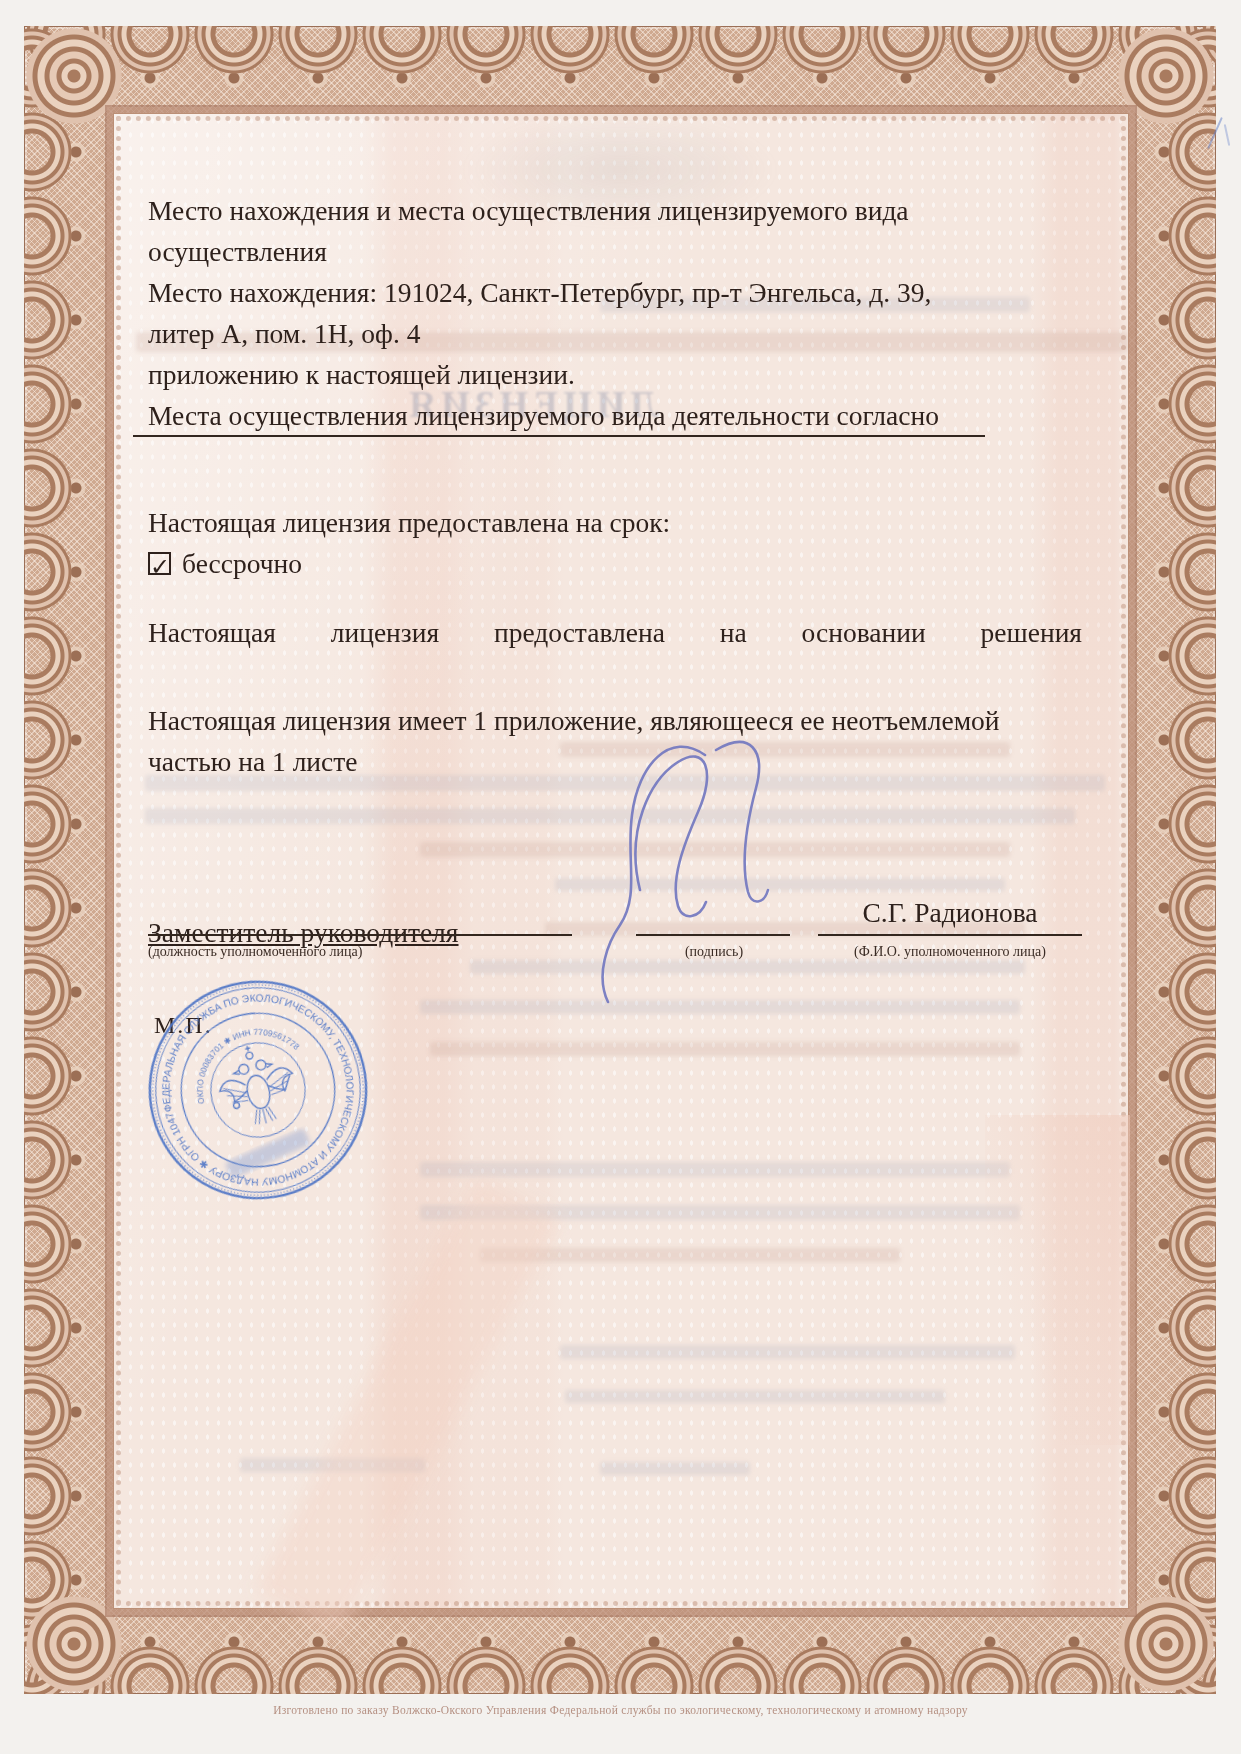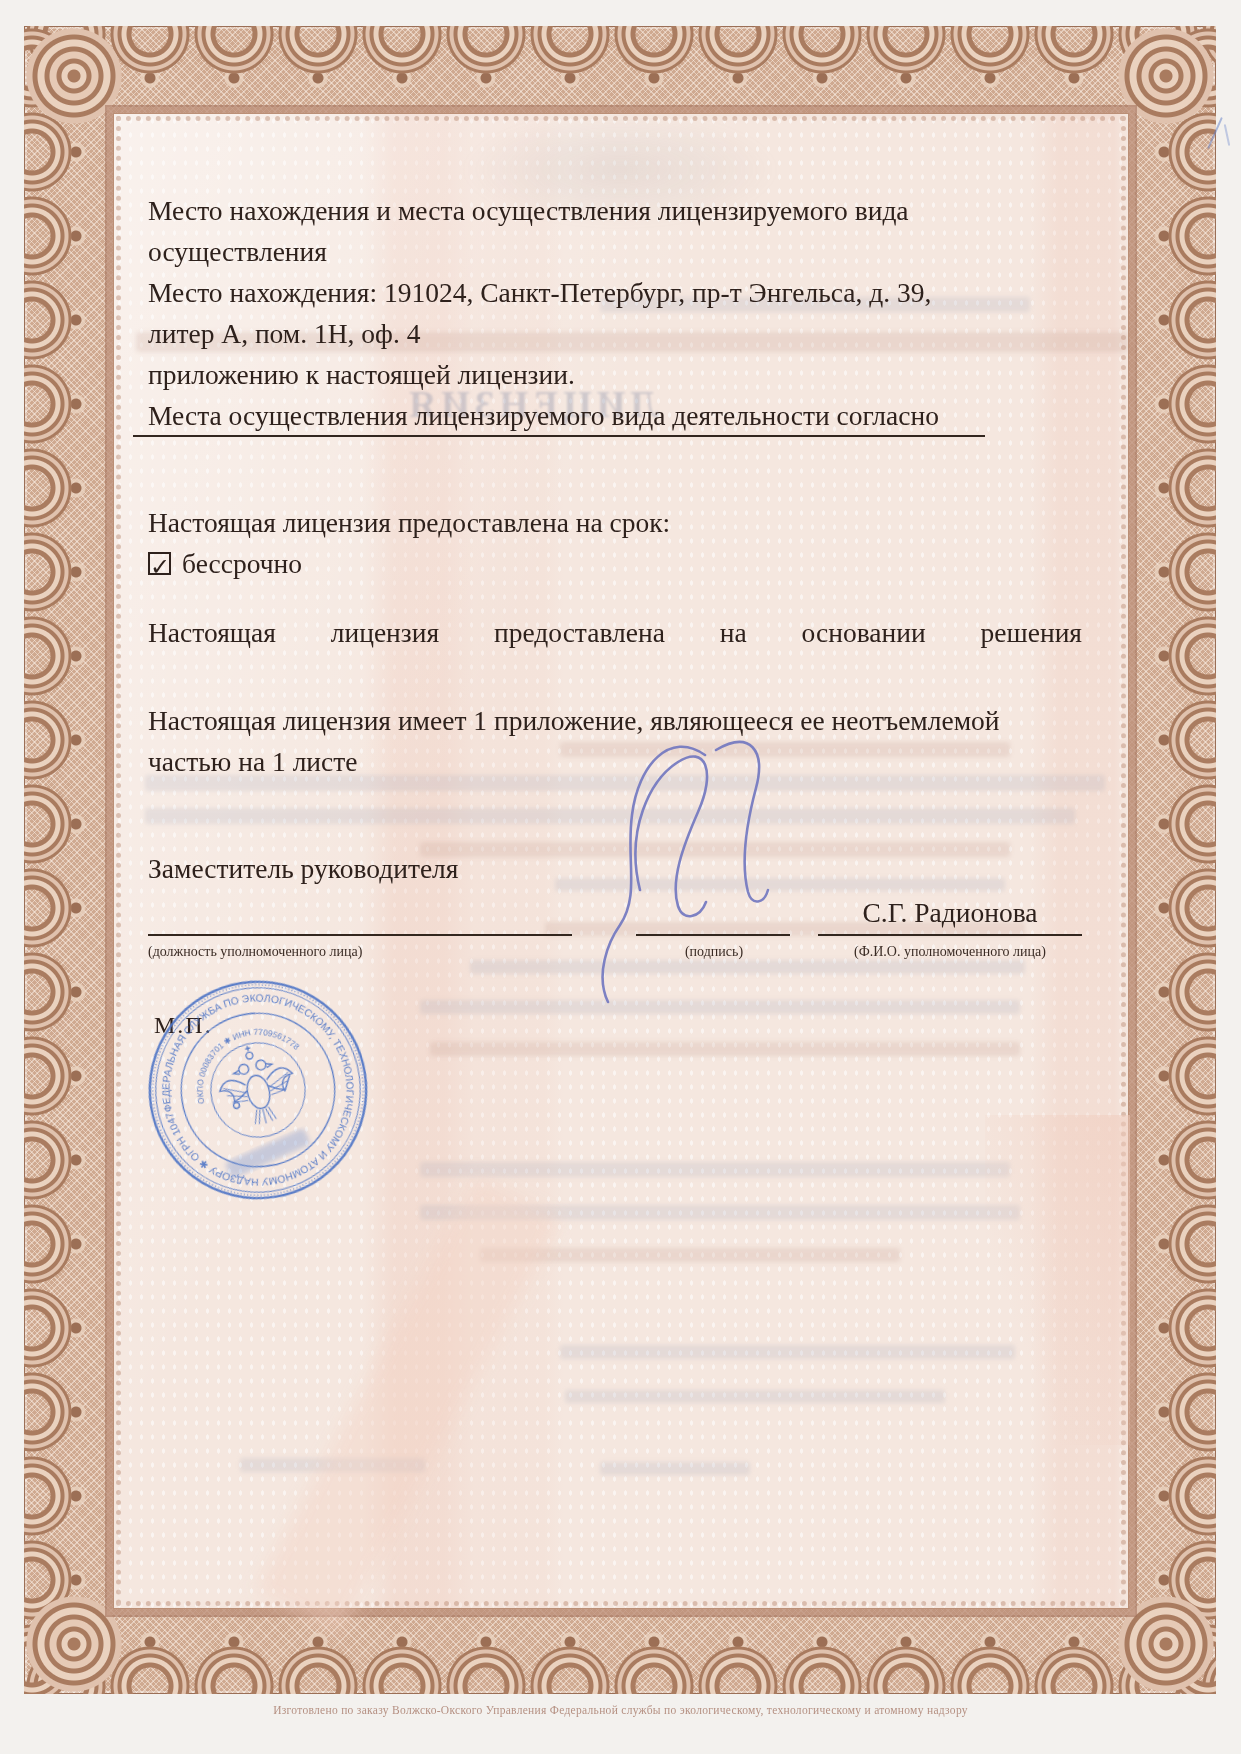--- a/index.html
+++ b/index.html
@@ -42,21 +42,21 @@
   .tx{font-size:27.5px;line-height:41px;color:#2e211c;}
   .addr{left:148px;top:190px;width:934px;}
   .rule{left:133px;top:435px;width:852px;height:2px;background:#32261f;}
   .term{left:148px;top:502px;width:934px;}
   .cbrow{display:flex;align-items:center;}
   .cb{display:inline-block;width:19px;height:19px;border:2.5px solid #2e211c;position:relative;margin-right:11px;flex:0 0 auto;}
   .cb .tick{position:absolute;left:0px;top:-7px;font-size:24px;font-style:normal;color:#2e211c;}
   .basis{left:148px;top:612px;width:934px;}
   .just{text-align:justify;text-align-last:justify;} 
   .attachblk{left:148px;top:700px;width:934px;}
-  .sig-title{left:148px;top:848px;width:424px;}
+  .sig-title{left:148px;top:912px;width:424px;text-decoration:underline;}
   .sig-name{left:818px;top:892px;width:264px;text-align:center;}
   .uline{height:2px;background:#33271f;top:934px;}
   .ul1{left:148px;width:424px;} .ul2{left:636px;width:154px;} .ul3{left:818px;width:264px;}
   .cap{font-size:14px;line-height:22px;color:#3a2b24;top:941px;}
   .cap1{left:148px;width:424px;} .cap2{left:614px;width:200px;text-align:center;} .cap3{left:800px;width:300px;text-align:center;}
   .mp{left:154px;top:1012px;font-size:24px;letter-spacing:2px;}
   .footnote{left:0;right:0;top:1704px;text-align:center;font-size:11.5px;letter-spacing:.3px;color:#b59082;}
   
   .gb{position:absolute;display:block;background:rgba(140,148,175,.16);filter:blur(2px);border-radius:3px;}
   .gb.warm{background:rgba(188,152,136,.20);}

